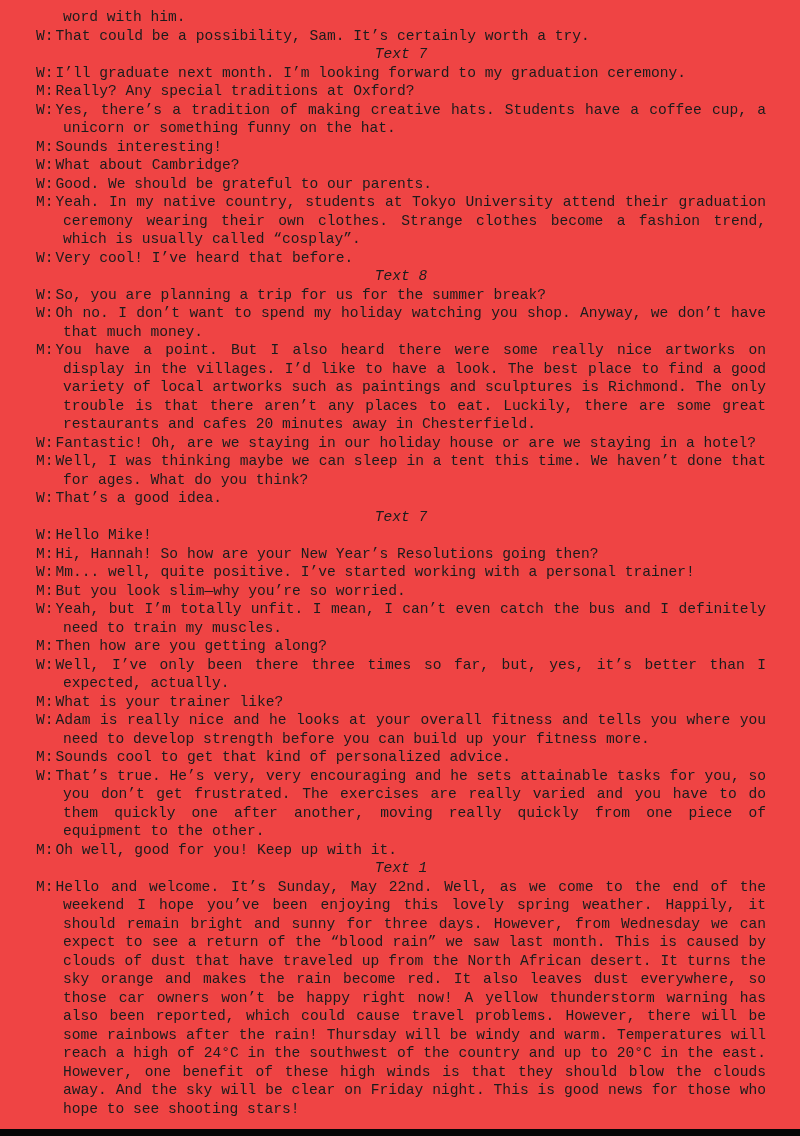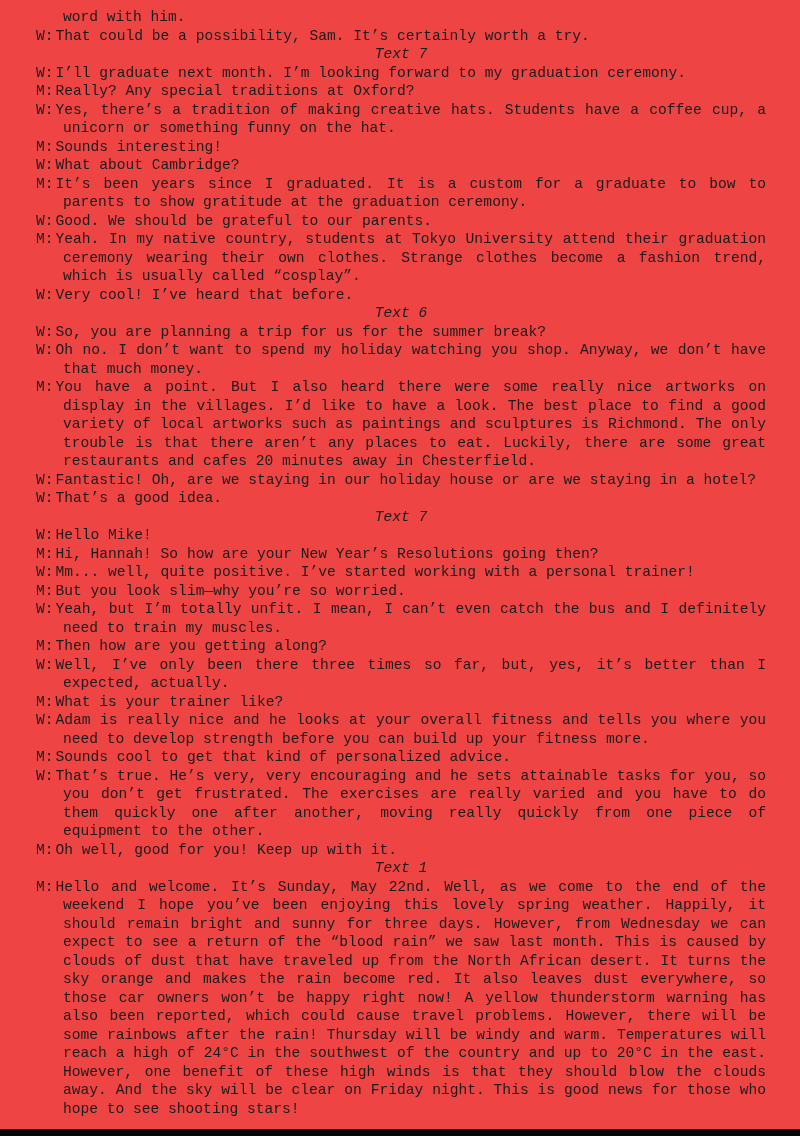--- a/index.html
+++ b/index.html
@@ -61,29 +61,29 @@
 <div class="page">
   <div class="content">
       <div class="cont">word with him.</div>
       <div class="line"><span class="spk">W:</span>That could be a possibility, Sam. It’s certainly worth a try.</div>
       <div class="heading">Text 7</div>
       <div class="line"><span class="spk">W:</span>I’ll graduate next month. I’m looking forward to my graduation ceremony.</div>
       <div class="line"><span class="spk">M:</span>Really? Any special traditions at Oxford?</div>
       <div class="line"><span class="spk">W:</span>Yes, there’s a tradition of making creative hats. Students have a coffee cup, a unicorn or something funny on the hat.</div>
       <div class="line"><span class="spk">M:</span>Sounds interesting!</div>
       <div class="line"><span class="spk">W:</span>What about Cambridge?</div>
-      <div class="line"><span class="spk">M:</span>It’s been years since I graduated. It is a custom for a graduate to bow to parents to show gratitude at the graduation ceremony.</div>
       <div class="line"><span class="spk">W:</span>Good. We should be grateful to our parents.</div>
       <div class="line"><span class="spk">M:</span>Yeah. In my native country, students at Tokyo University attend their graduation ceremony wearing their own clothes. Strange clothes become a fashion trend, which is usually called “cosplay”.</div>
       <div class="line"><span class="spk">W:</span>Very cool! I’ve heard that before.</div>
-      <div class="heading">Text 6</div>
+      <div class="heading">Text 8</div>
       <div class="line"><span class="spk">W:</span>So, you are planning a trip for us for the summer break?</div>
       <div class="line"><span class="spk">W:</span>Oh no. I don’t want to spend my holiday watching you shop. Anyway, we don’t have that much money.</div>
       <div class="line"><span class="spk">M:</span>You have a point. But I also heard there were some really nice artworks on display in the villages. I’d like to have a look. The best place to find a good variety of local artworks such as paintings and sculptures is Richmond. The only trouble is that there aren’t any places to eat. Luckily, there are some great restaurants and cafes 20 minutes away in Chesterfield.</div>
       <div class="line"><span class="spk">W:</span>Fantastic! Oh, are we staying in our holiday house or are we staying in a hotel?</div>
+      <div class="line"><span class="spk">M:</span>Well, I was thinking maybe we can sleep in a tent this time. We haven’t done that for ages. What do you think?</div>
       <div class="line"><span class="spk">W:</span>That’s a good idea.</div>
       <div class="heading">Text 7</div>
       <div class="line"><span class="spk">W:</span>Hello Mike!</div>
       <div class="line"><span class="spk">M:</span>Hi, Hannah! So how are your New Year’s Resolutions going then?</div>
       <div class="line"><span class="spk">W:</span>Mm... well, quite positive. I’ve started working with a personal trainer!</div>
       <div class="line"><span class="spk">M:</span>But you look slim—why you’re so worried.</div>
       <div class="line"><span class="spk">W:</span>Yeah, but I’m totally unfit. I mean, I can’t even catch the bus and I definitely need to train my muscles.</div>
       <div class="line"><span class="spk">M:</span>Then how are you getting along?</div>
       <div class="line"><span class="spk">W:</span>Well, I’ve only been there three times so far, but, yes, it’s better than I expected, actually.</div>
       <div class="line"><span class="spk">M:</span>What is your trainer like?</div>

